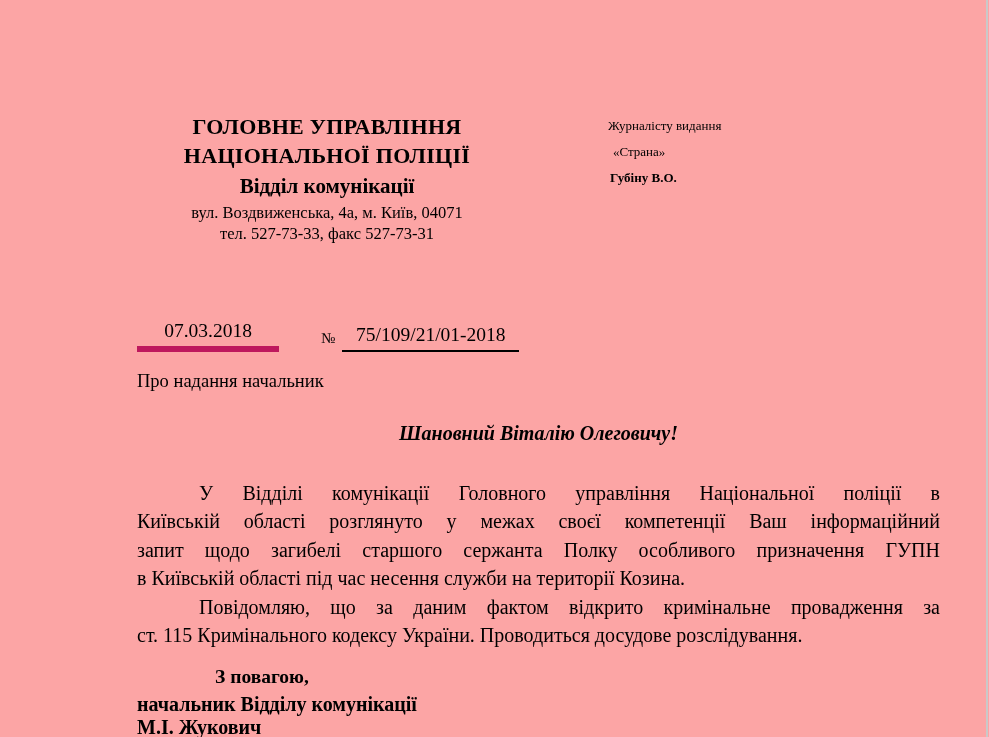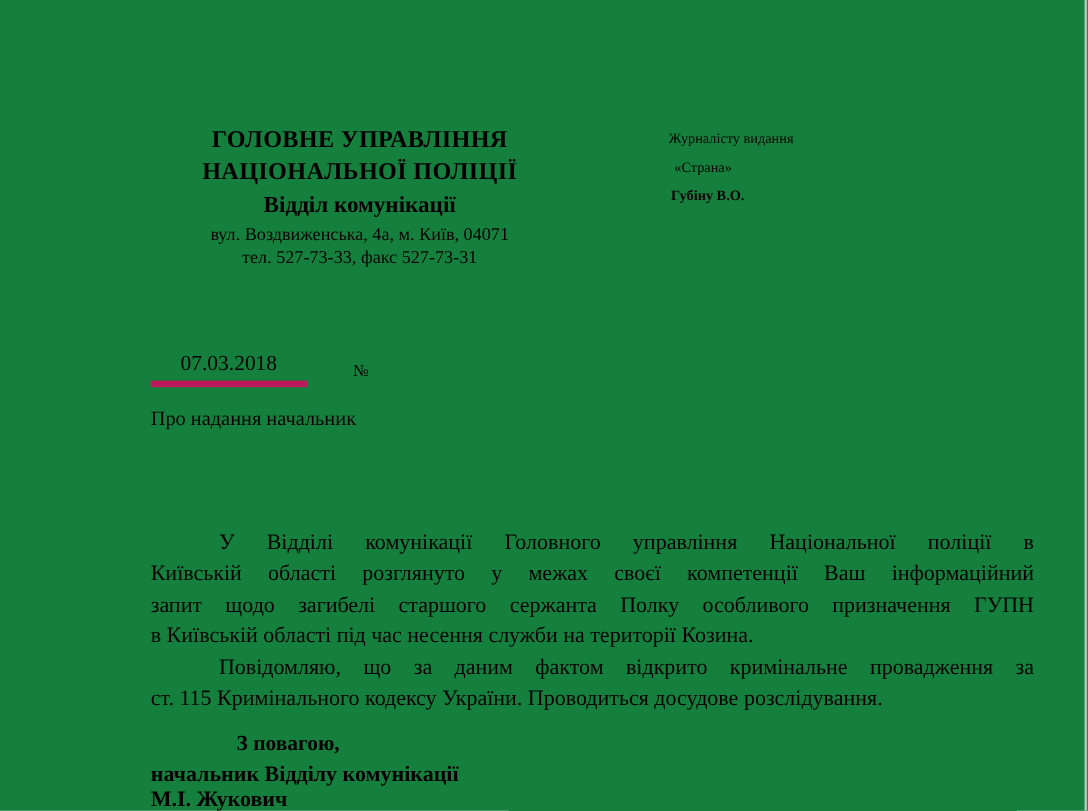--- a/index.html
+++ b/index.html
@@ -6,21 +6,21 @@
   html, body { margin: 0; padding: 0; }
   body {
     background: #ffffff;
     font-family: "Liberation Serif", "DejaVu Serif", serif;
     color: #000000;
   }
   .page {
     position: relative;
     width: 989px;
     height: 737px;
-    background: #15803d;
+    background: #fca5a5;
     overflow: hidden;
   }
   .page-edge-right {
     position: absolute;
     top: 0;
     right: 1px;
     width: 2px;
     height: 100%;
     background: #c9c9c9;
   }
@@ -165,24 +165,26 @@
 
   <div class="addressee">
     <div class="role">Журналісту видання</div>
     <div class="pub">«Страна»</div>
     <div class="person">Губіну В.О.</div>
   </div>
 
   <div class="ref-row">
     <div class="date-cell">07.03.2018</div>
     <div class="num-sign">№</div>
+    <div class="num-cell">75/109/21/01-2018</div>
   </div>
 
   <div class="subject">Про надання начальник</div>
 
+  <div class="salutation">Шановний Віталію Олеговичу!</div>
 
   <div class="body-text">
     <div class="body-line indent">У Відділі комунікації Головного управління Національної поліції в</div>
     <div class="body-line">Київській області розглянуто у межах своєї компетенції Ваш інформаційний</div>
     <div class="body-line">запит щодо загибелі старшого сержанта Полку особливого призначення ГУПН</div>
     <div class="body-line last">в Київській області під час несення служби на території Козина.</div>
     <div class="body-line indent">Повідомляю, що за даним фактом відкрито кримінальне провадження за</div>
     <div class="body-line last">ст. 115 Кримінального кодексу України. Проводиться досудове розслідування.</div>
   </div>
 

